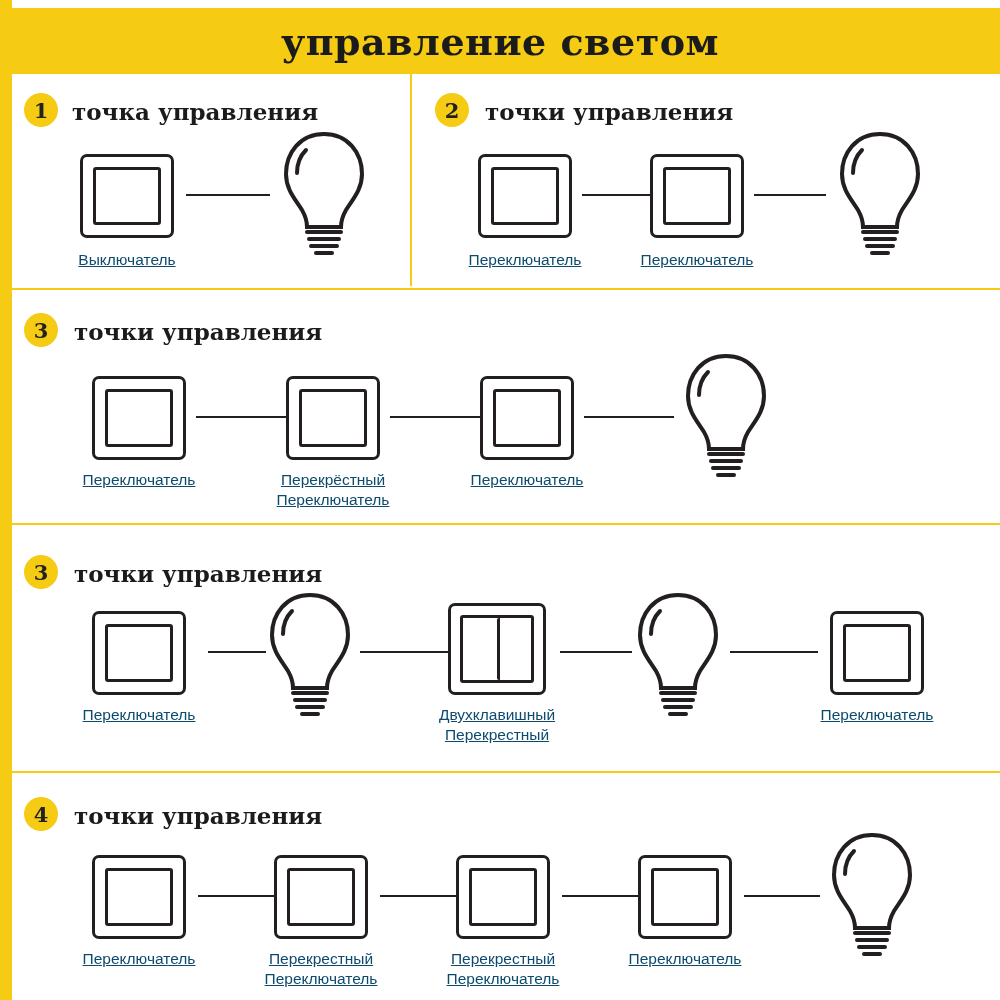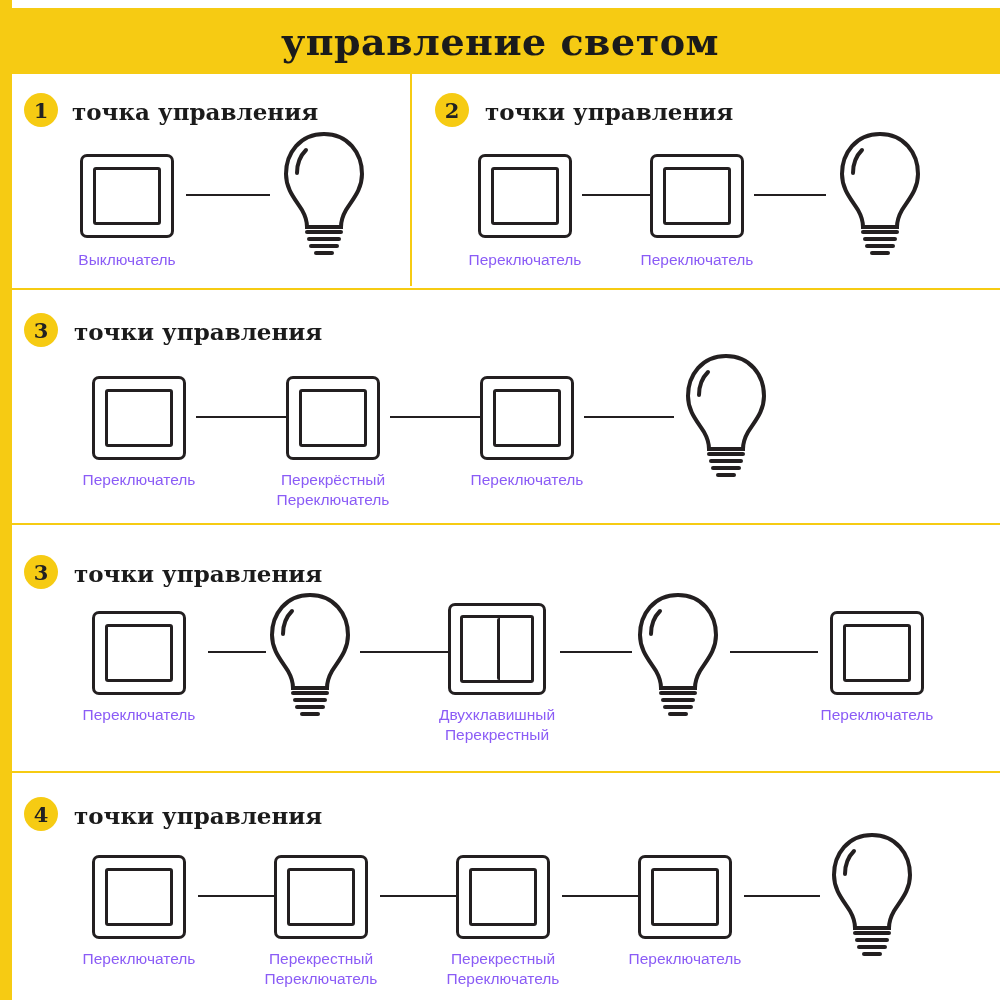--- a/index.html
+++ b/index.html
@@ -108,24 +108,25 @@
   }
   .switch.double .dbl-frame .half + .half {
     border-left: 3px solid #231f20;
   }
 
   
   .caption {
     position: absolute;
     font-family: "Liberation Sans", sans-serif;
     font-size: 15.5px;
-    color: #8b5cf6;
+    color: #0c4a6e;
     line-height: 20px;
     text-align: center;
     white-space: pre-line;
+    text-decoration: underline;
   }
 
   
   .wire {
     position: absolute;
     height: 2px;
     background: #231f20;
   }
 
   

